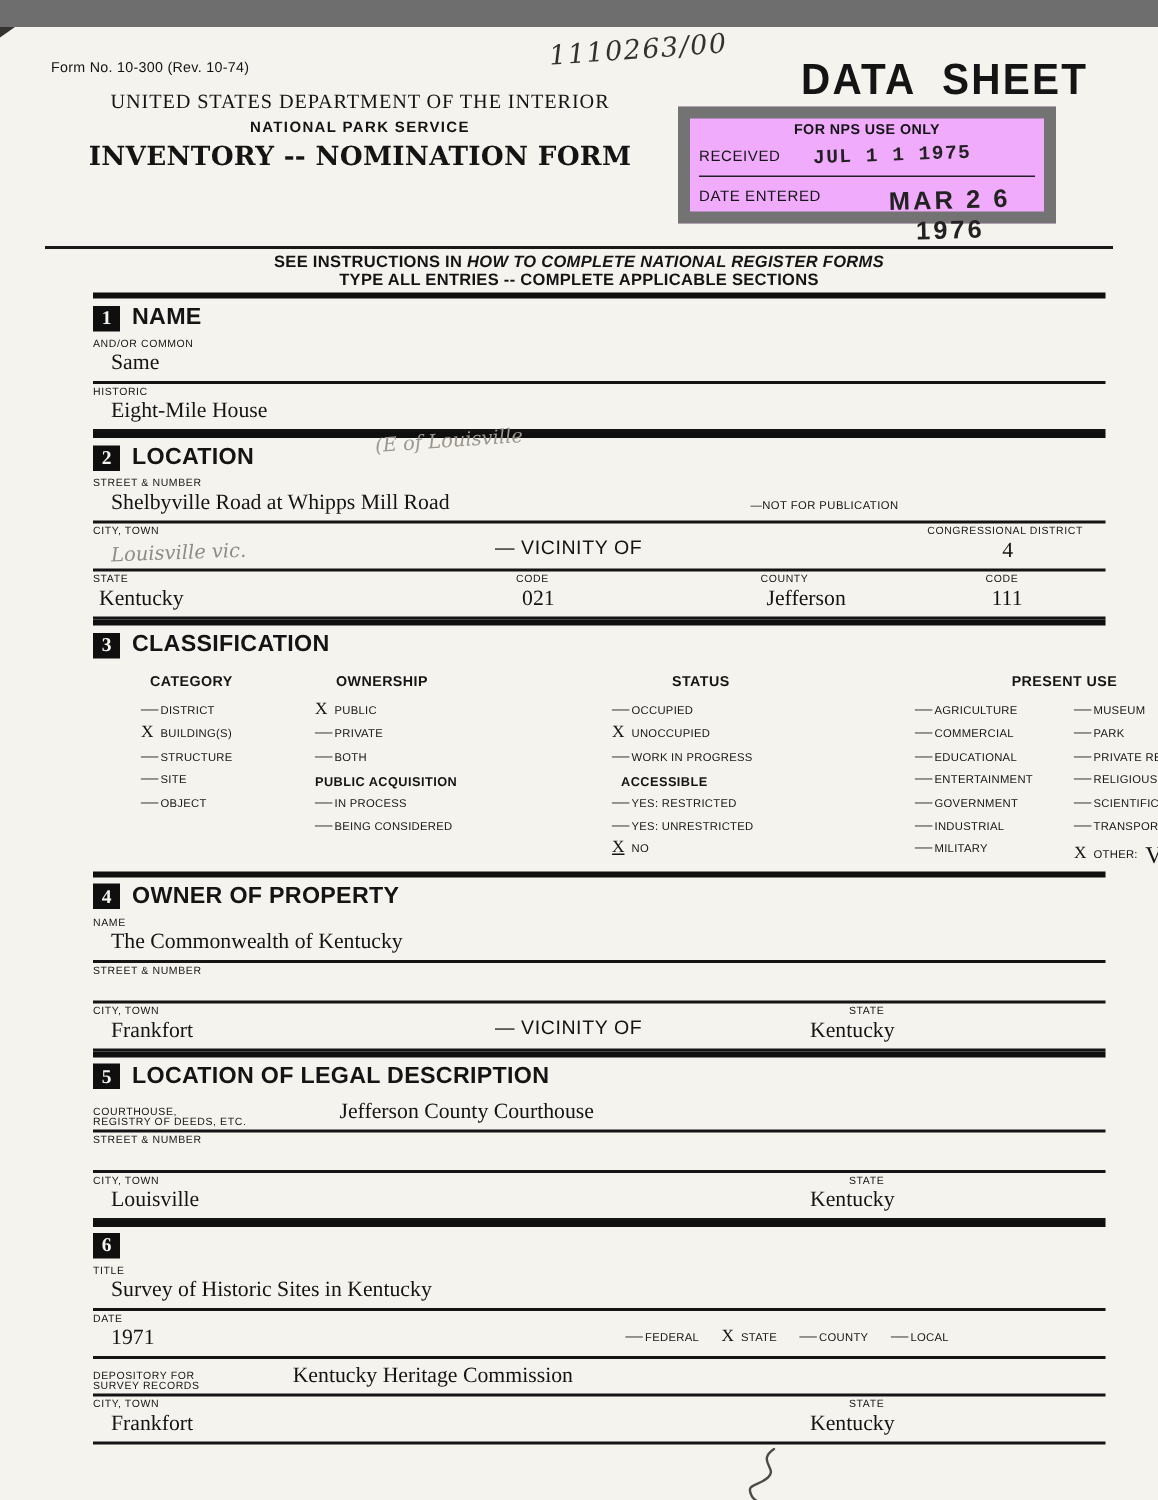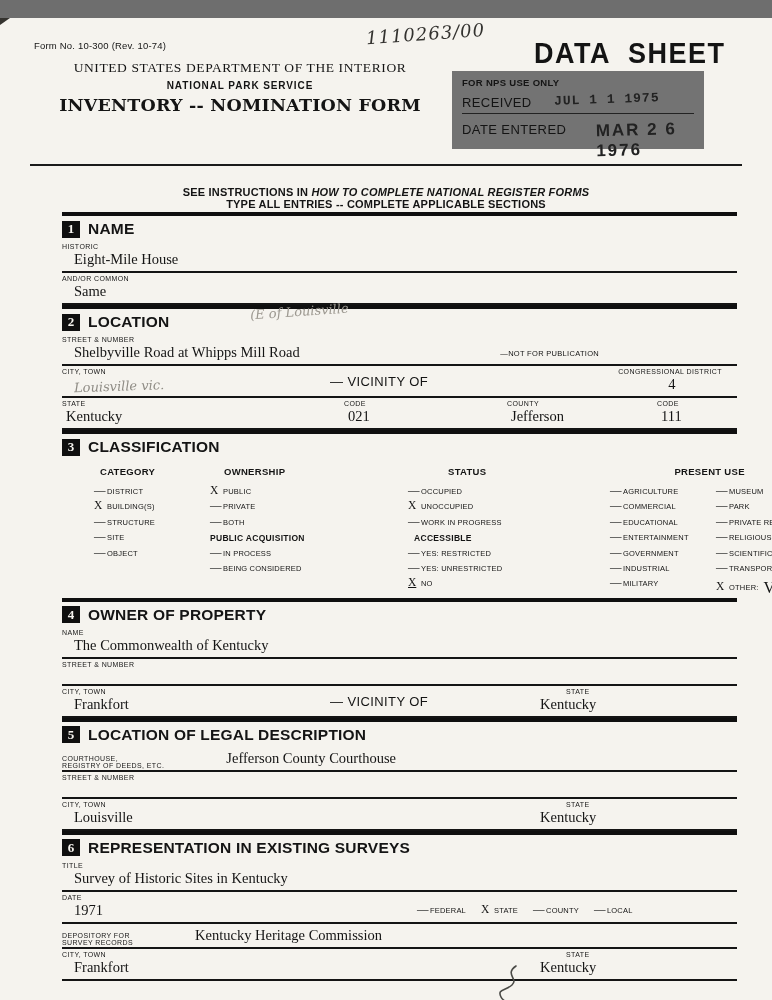--- a/index.html
+++ b/index.html
@@ -10,41 +10,41 @@
   .corner-artifact { position:absolute; top:0; left:0; width:0; height:0;
           border-top:7px solid #35332f; border-right:10px solid transparent; }
 
   
   .form-no { position:absolute; top:22px; left:34px; font-size:9.5px; letter-spacing:0.2px; }
   .hand-number { position:absolute; top:5px; left:366px; font-family:"DejaVu Serif", serif;
           font-style:italic; font-size:18px; color:#33322f; transform:rotate(-4deg); letter-spacing:1px; }
   .data-sheet { position:absolute; top:20px; left:534px; font-size:27px; font-weight:bold;
           letter-spacing:1.5px; word-spacing:9px; transform:scaleY(1.08); white-space:nowrap; }
   .stamp-box { position:absolute; top:53px; left:452px; width:252px; height:78px;
-          background:#737373; border:4px solid #737373; padding:2px 6px 0; }
+          background:#f0abfc; border:8px solid #737373; padding:2px 6px 0;text-align:center; }
   .stamp-row1 { font-size:9.5px; font-weight:bold; letter-spacing:0.3px; }
   .stamp-row2 { display:flex; align-items:flex-start; border-bottom:1.5px solid #222;
           padding:0 0 2px; height:26px; }
   .stamp-row3 { display:flex; align-items:flex-start; padding-top:1px; }
-  .stamp-lbl { font-size:13px; letter-spacing:0.4px; padding-top:7px; flex:none; }
+  .stamp-lbl { font-size:10px; letter-spacing:0.4px; padding-top:7px; flex:none; }
   .stamp-date { font-family:"Liberation Mono", monospace; font-weight:bold; font-size:13px;
           margin-left:22px; transform:rotate(-2deg); margin-top:4px; letter-spacing:1px; color:#222; }
   .stamp-date.big { font-family:"Liberation Sans", sans-serif; font-size:17px; margin-left:30px;
           letter-spacing:2px; transform:rotate(-1.5deg); margin-top:5px; }
   .hdr-left { position:absolute; top:42px; left:14px; width:452px; text-align:center; }
   .dept { font-family:"Liberation Serif", serif; font-size:13.5px; letter-spacing:0.6px; }
   .service { font-size:10px; font-weight:bold; letter-spacing:0.9px; margin-top:4px; }
   .big-title { font-family:"DejaVu Serif", serif; font-weight:bold; font-size:17.5px;
           margin-top:13px; letter-spacing:0.2px; }
   .big-title.second { margin-top:4px; }
 
   
   .body-flow { position:absolute; top:146px; left:0; right:0; }
   .instructions { margin:0 30px; border-top:2.5px solid #1a1a1a; text-align:center;
-          padding:20px 0 2px; font-weight:bold; font-size:11px; letter-spacing:0.2px; }
+          padding:3px 0 2px; font-weight:bold; font-size:11px; letter-spacing:0.2px; }
   .it { font-style:italic; }
   .sections { margin:0 35px 0 62px; }
   .secbar { height:4px; background:#0f0f0f; }
   .sechead { display:flex; align-items:center; padding:4px 0 3px; position:relative; }
   .secnum { width:18px; height:17px; background:#0f0f0f; color:#f5f3ee; font-weight:bold;
           font-size:13px; font-family:"Liberation Serif", serif; display:flex; align-items:center;
           justify-content:center; margin-right:8px; flex:none; }
   .sectitle { font-weight:bold; font-size:15.5px; letter-spacing:0.2px; }
   .hand-note { position:absolute; left:188px; top:-5px; font-family:"DejaVu Serif", serif;
           font-style:italic; color:#9c9890; font-size:13px; transform:rotate(-4deg); }
@@ -120,26 +120,26 @@
     </div>
 
     <div class="sections">
 
       <div class="secbar"></div>
       <div class="sechead">
         <div class="secnum">1</div>
         <div class="sectitle">NAME</div>
       </div>
       <div class="fb">
+        <div class="flabel">AND/OR COMMON</div>
+        <div class="fvalue">Same</div>
+      </div>
+      <div class="fb">
         <div class="flabel">HISTORIC</div>
         <div class="fvalue">Eight-Mile House</div>
-      </div>
-      <div class="fb">
-        <div class="flabel">AND/OR COMMON</div>
-        <div class="fvalue">Same</div>
       </div>
 
       <div class="secbar"></div>
       <div class="sechead">
         <div class="secnum">2</div>
         <div class="sectitle">LOCATION</div>
         <div class="hand-note">(E of Louisville</div>
       </div>
       <div class="fb">
         <div class="flabel">STREET &amp; NUMBER</div>
@@ -385,21 +385,20 @@
         </div>
         <div class="statecol">
           <div class="flabel">STATE</div>
           <div class="fvalue">Kentucky</div>
         </div>
       </div>
 
       <div class="secbar"></div>
       <div class="sechead">
         <div class="secnum">6</div>
-        <div class="sectitle">REPRESENTATION IN EXISTING SURVEYS</div>
       </div>
       <div class="fb">
         <div class="flabel">TITLE</div>
         <div class="fvalue">Survey of Historic Sites in Kentucky</div>
       </div>
       <div class="fb row">
         <div style="width:300px">
           <div class="flabel">DATE</div>
           <div class="fvalue">1971</div>
         </div>

